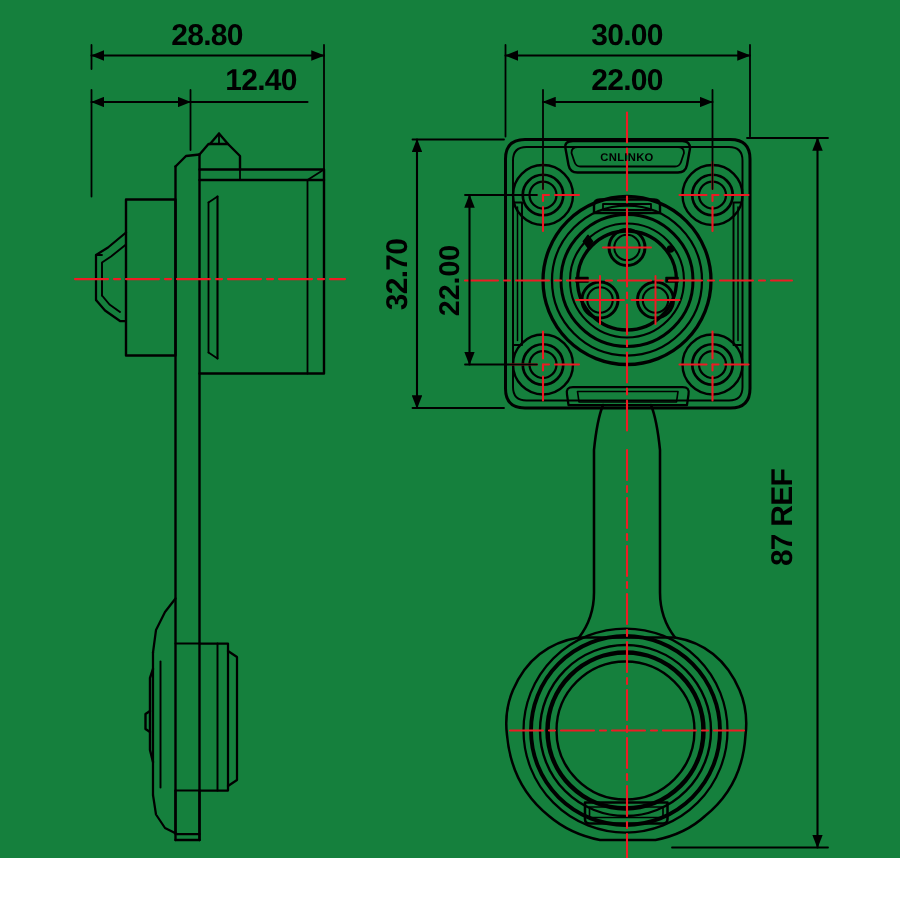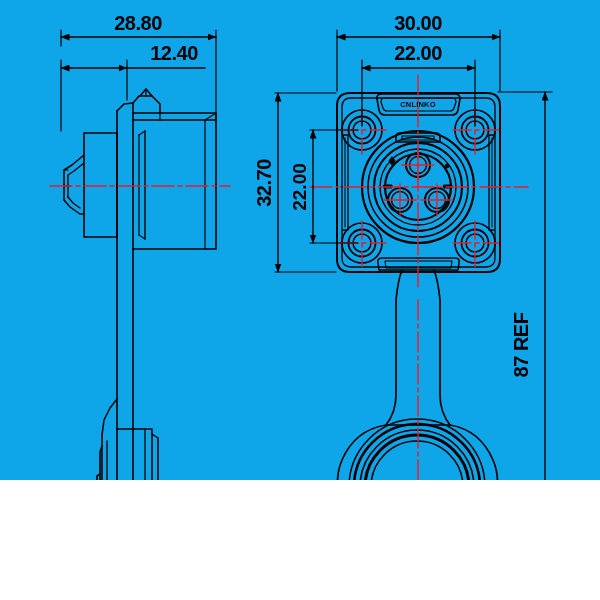--- a/index.html
+++ b/index.html
@@ -6,22 +6,22 @@
     margin: 0;
     padding: 0;
     background: #ffffff;
   }
   body {
     font-family: "Liberation Sans", sans-serif;
   }
   #drawing-root {
     position: relative;
     width: 600px;
-    height: 480px;
-    background: #0ea5e9;
+    height: 572px;
+    background: #15803d;
     overflow: hidden;
   }
   #drawing-svg {
     position: absolute;
     left: 0;
     top: 0;
     width: 600px;
     height: 600px;
   }
   .dim-text {

